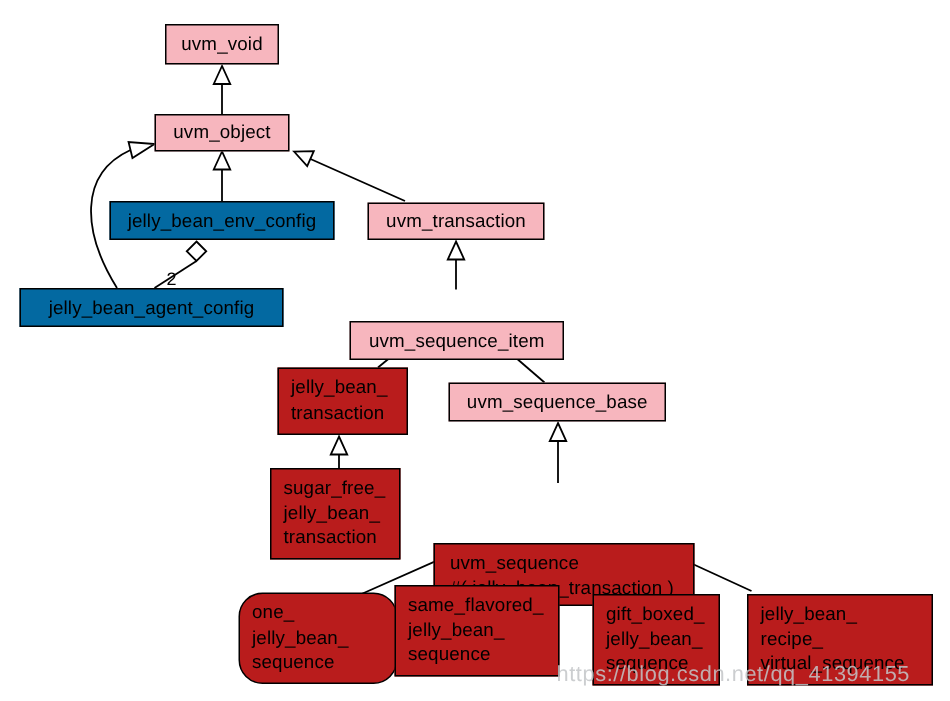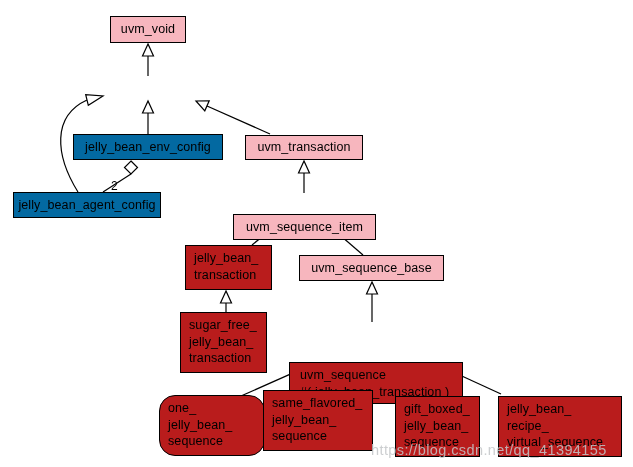--- a/index.html
+++ b/index.html
@@ -87,26 +87,27 @@
       <polygon class="tri" points="394.5,364.5 405.7,371.8 396.1,377.2"></polygon>
     </g>
     <g>
       <line x1="501" y1="394" x2="450.9" y2="371"></line>
       <polygon class="tri" points="440,365.5 453.2,366 448.6,376"></polygon>
     </g>
   </svg>
 
   <div class="node pink center" style="left:110px; top:16px; width:76px; height:27px;text-align:center;">uvm_void</div>
 
+  <div class="node pink center" style="left:103px; top:76px; width:90px; height:25px;">uvm_object</div>
 
   <div class="node cyan center" style="left:73px; top:134px; width:150px; height:26px;">jelly_bean_env_config</div>
 
   <div class="node pink center" style="left:245px; top:135px; width:118px; height:25px;">uvm_transaction</div>
 
-  <div class="node cyan center" style="left:13px; top:192px; width:148px; height:26px;">jelly_bean_agent_config</div>
+  <div class="node cyan center" style="left:13px; top:192px; width:176px; height:26px;">jelly_bean_agent_config</div>
 
   <div class="node pink center" style="left:233px; top:193px; width:143px; height:26px;margin-top:21px;">uvm_sequence_item</div>
 
   <div class="node blue multi" style="left:185px; top:245px; width:87px; height:45px;">jelly_bean_
 transaction</div>
 
   <div class="node pink center" style="left:299px; top:255px; width:145px; height:26px;">uvm_sequence_base</div>
 
   <div class="node blue multi" style="left:180px; top:312px; width:87px; height:61px;">sugar_free_
 jelly_bean_

